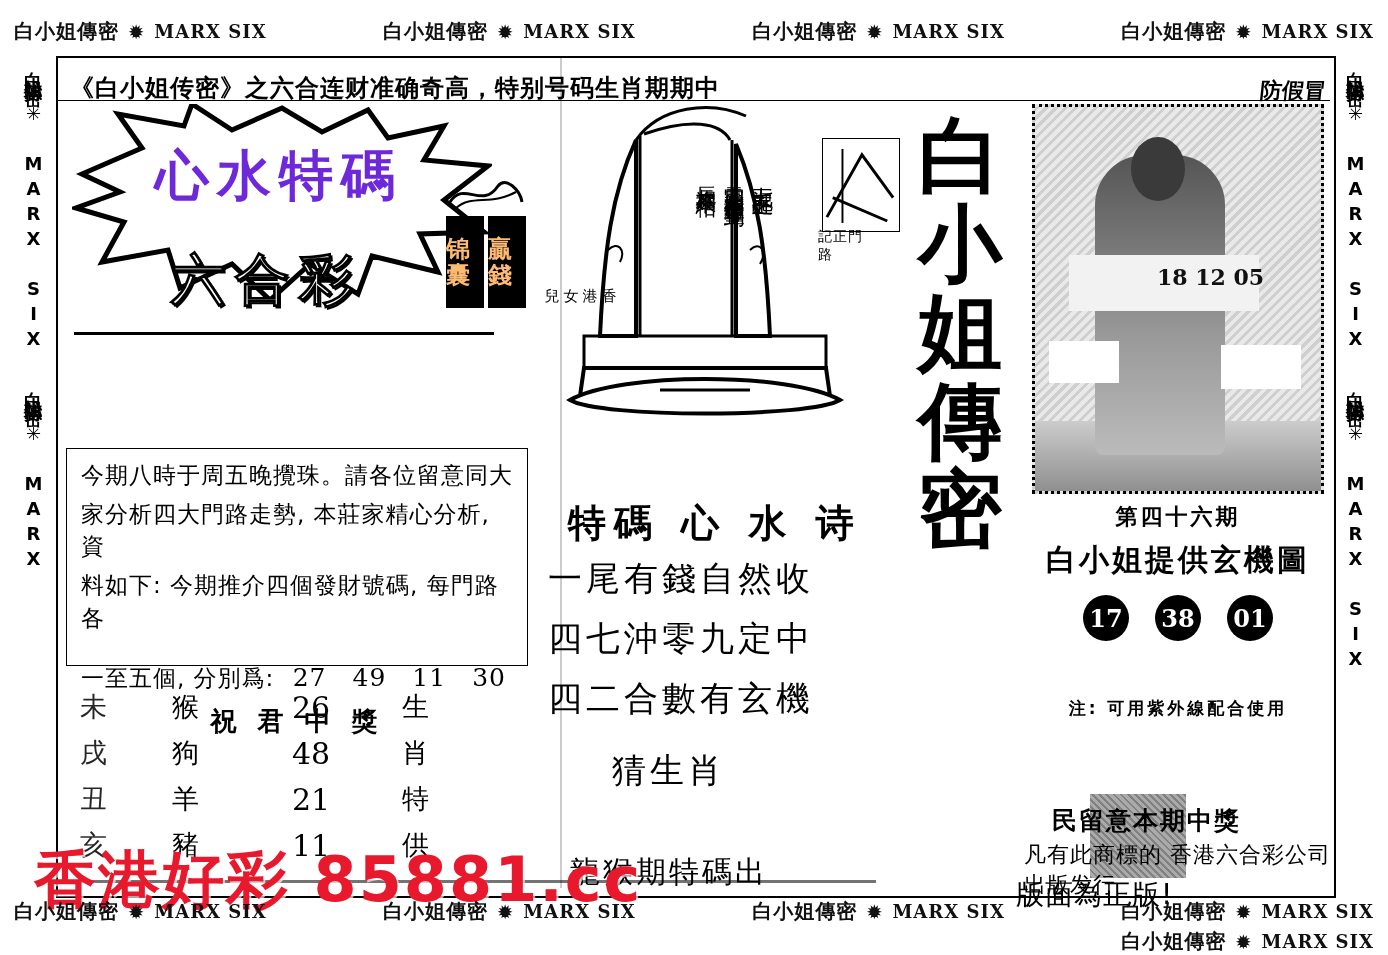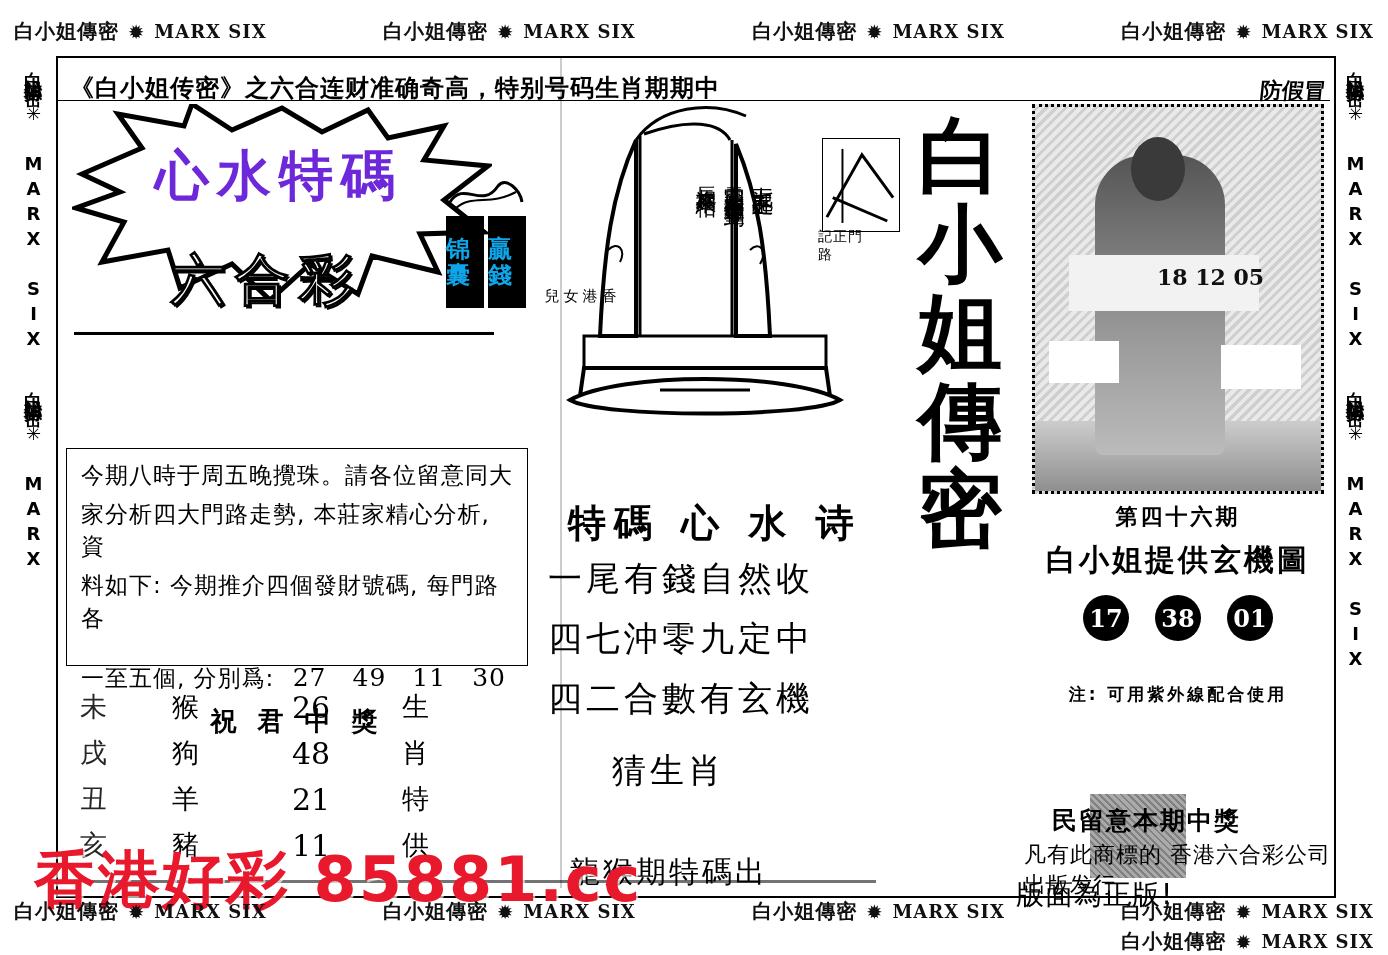--- a/index.html
+++ b/index.html
@@ -77,21 +77,21 @@
     position:absolute;left:36px;top:140px;width:330px;text-align:center;
     font-size:54px;font-weight:bold;letter-spacing:10px;
     -webkit-text-stroke:1px #000;color:#fff;
     text-shadow:2px 2px 0 #000;
     font-family:"DejaVu Sans", sans-serif;
   }
   .seal-blocks{
     position:absolute;right:6px;top:112px;display:flex;gap:4px;
   }
   .seal{
-    width:38px;height:92px;background:#000;color:#0ea5e9;
+    width:38px;height:92px;background:#000;color:#fdba74;
     display:flex;flex-direction:column;align-items:center;justify-content:center;
     font-size:24px;font-weight:bold;line-height:1.1;
   }
   .seal span{display:block;}
   .scribble{position:absolute;right:6px;top:72px;width:80px;height:36px;}
 
   .rule{position:absolute;left:8px;top:228px;width:420px;border-top:3px solid #000;}
 
   .ellipse{
     position:absolute;left:48px;top:248px;width:330px;height:66px;
@@ -209,21 +209,21 @@
     text-align:center;font-size:30px;letter-spacing:3px;margin-top:8px;font-weight:bold;
     font-family:"DejaVu Sans",sans-serif;
   }
   .balls{display:flex;justify-content:center;gap:26px;margin-top:14px;}
   .ball{
     width:46px;height:46px;border-radius:50%;background:#000;color:#fff;
     display:flex;align-items:center;justify-content:center;
     font-size:24px;font-weight:bold;font-family:"DejaVu Serif",serif;
   }
   .note{
-    margin-top:42px;text-align:center;font-size:17px;letter-spacing:3px;font-weight:bold;
+    margin-top:56px;text-align:center;font-size:17px;letter-spacing:3px;font-weight:bold;
   }
   .stamp{
     position:absolute;left:58px;top:690px;width:96px;height:84px;
     background:repeating-linear-gradient(45deg,#6a6a6a 0 2px,#9b9b9b 2px 5px);
     opacity:.85;
   }
   .pub1{position:absolute;left:20px;top:700px;width:280px;font-size:25px;font-weight:bold;letter-spacing:2px;}
   .pub2{position:absolute;left:-8px;top:736px;width:320px;font-size:22px;letter-spacing:1px;}
   .pub3{position:absolute;left:-16px;top:772px;width:330px;font-size:28px;letter-spacing:1px;}
 

